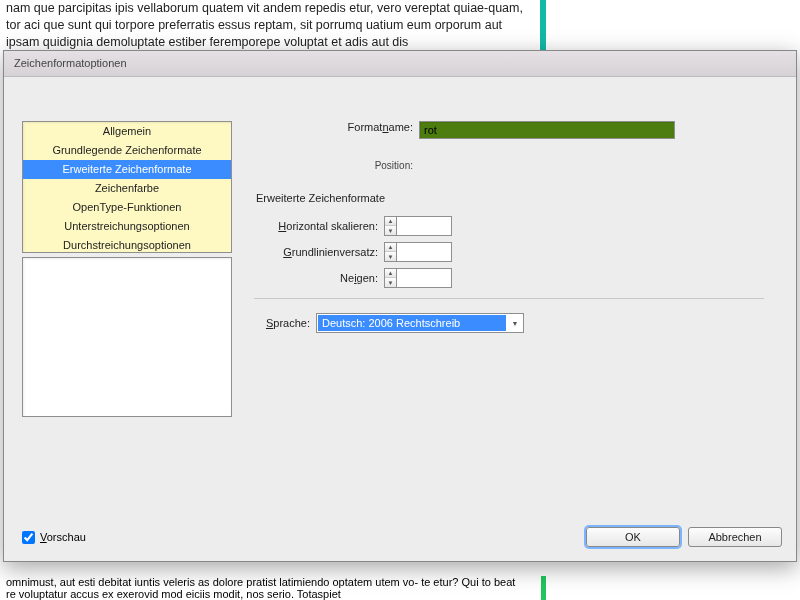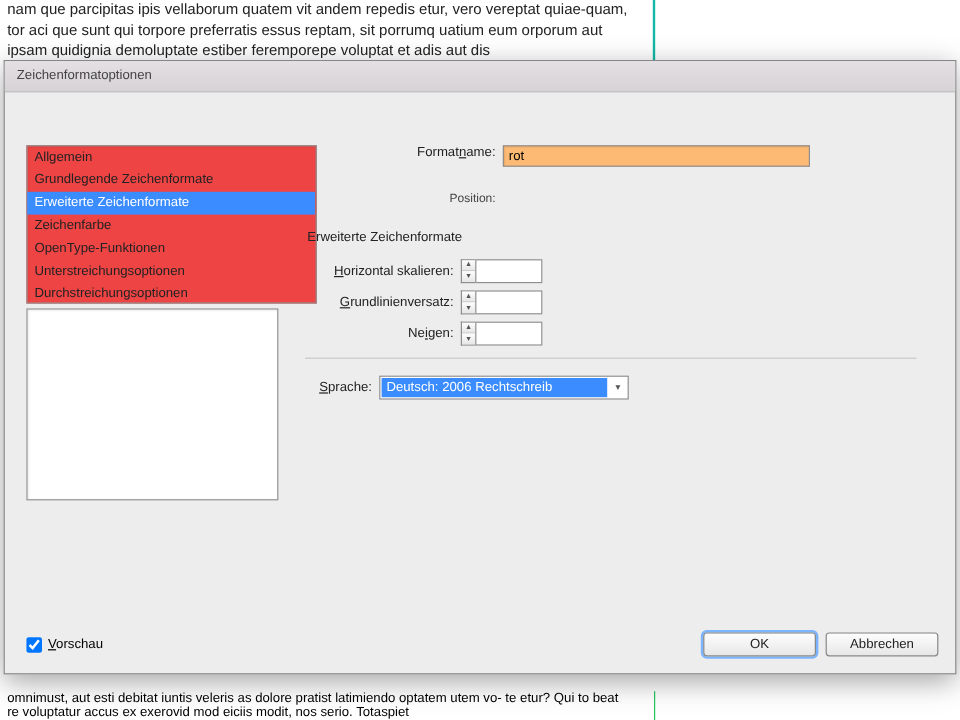--- a/index.html
+++ b/index.html
@@ -1,62 +1,63 @@
 <!DOCTYPE html>
 <html><head>
 <meta charset="utf-8">
 <style>
   * { box-sizing: border-box; margin: 0; padding: 0; font-family: Tahoma, Arial, sans-serif; font-size: 11px; }
   body { background: #f0f0f0; width: 800px; height: 600px; overflow: hidden; position: relative; }
 
   .bg-doc { position: absolute; top: 0; left: 0; right: 0; bottom: 0; background: #fff; color: #222; padding: 0 6px; }
-  .bg-doc .col { width: 540px; border-right: 2px solid #14b8a6; padding-right: 8px; }
+  .bg-doc .col { width: 540px; border-right: 6px solid #14b8a6; padding-right: 8px; }
   .bg-doc p { font-size: 12.5px; line-height: 1.35; }
   .bg-bottom { position: absolute; left: 0; right: 0; bottom: 0; padding: 0 6px; }
-  .bg-bottom .col { width: 540px; border-right: 1px solid #22c55e; padding-right: 20px; }
+  .bg-bottom .col { width: 540px; border-right: 5px solid #22c55e; padding-right: 20px; }
 
   .dialog {
     position: absolute; left: 3px; right: 3px; top: 50px; bottom: 38px;
     background: #ededed;
     border: 1px solid #888;
     box-shadow: 0 6px 22px rgba(0,0,0,0.35);
   }
   .titlebar {
     height: 26px; line-height: 24px; padding: 0 10px;
     background: linear-gradient(#e4e0e4, #d6d2d6);
     border-bottom: 1px solid #bbb;
     color: #444;
   }
   .dialog-body { position: absolute; top: 26px; left: 0; right: 0; bottom: 0; padding: 14px 10px 10px 16px; }
 
   .sidebar { position: absolute; left: 18px; top: 44px; width: 210px; }
   .listbox {
-    width: 242px; height: 132px; background: #ef4444;
+    width: 210px; height: 132px; background: #fef9c3;
     border: 1px solid #8f8f8f; overflow-y: auto;
     box-shadow: inset 1px 1px 2px rgba(0,0,0,0.08);
     position: relative;
+    text-align: center;
   }
   .listbox::-webkit-scrollbar { width: 15px; }
   .listbox::-webkit-scrollbar-track { background: #efefef; border-left: 1px solid #ccc; }
   .listbox::-webkit-scrollbar-thumb { background: #cfcfcf; border: 1px solid #aaa; }
   .list-item { padding: 2px 6px; line-height: 15px; cursor: default; color: #222; }
   .list-item.selected { background: #3b8cff; color: #fff; }
   .preview-box {
     width: 210px; height: 160px; margin-top: 4px; background: #fff;
     border: 1px solid #8f8f8f;
     box-shadow: inset 1px 1px 2px rgba(0,0,0,0.08);
   }
 
   .main { position: absolute; left: 250px; right: 18px; top: 44px; }
 
   .row { display: flex; margin-bottom: 21px; }
   .label { text-align: right; padding-right: 6px; color: #222; }
   .label u { text-decoration: underline; }
   .text-input {
-    height: 18px; border: 1px solid #8f8f8f; background: #fdba74;
+    height: 18px; border: 1px solid #8f8f8f; background: #4d7c0f;
     padding: 1px 4px; font-size: 11px;
     box-shadow: inset 1px 1px 1px rgba(0,0,0,0.08);
   }
   .format-name-row .label { width: 165px; font-size: 11px; }
   .format-name-row .text-input { width: 256px; }
   .position-row .label { width: 165px; font-size: 10px; color: #444; }
 
   .section-title { margin: 8px 0 12px 2px; color: #222; }
 
   .field-block { margin-left: 6px; margin-top: 6px; }

